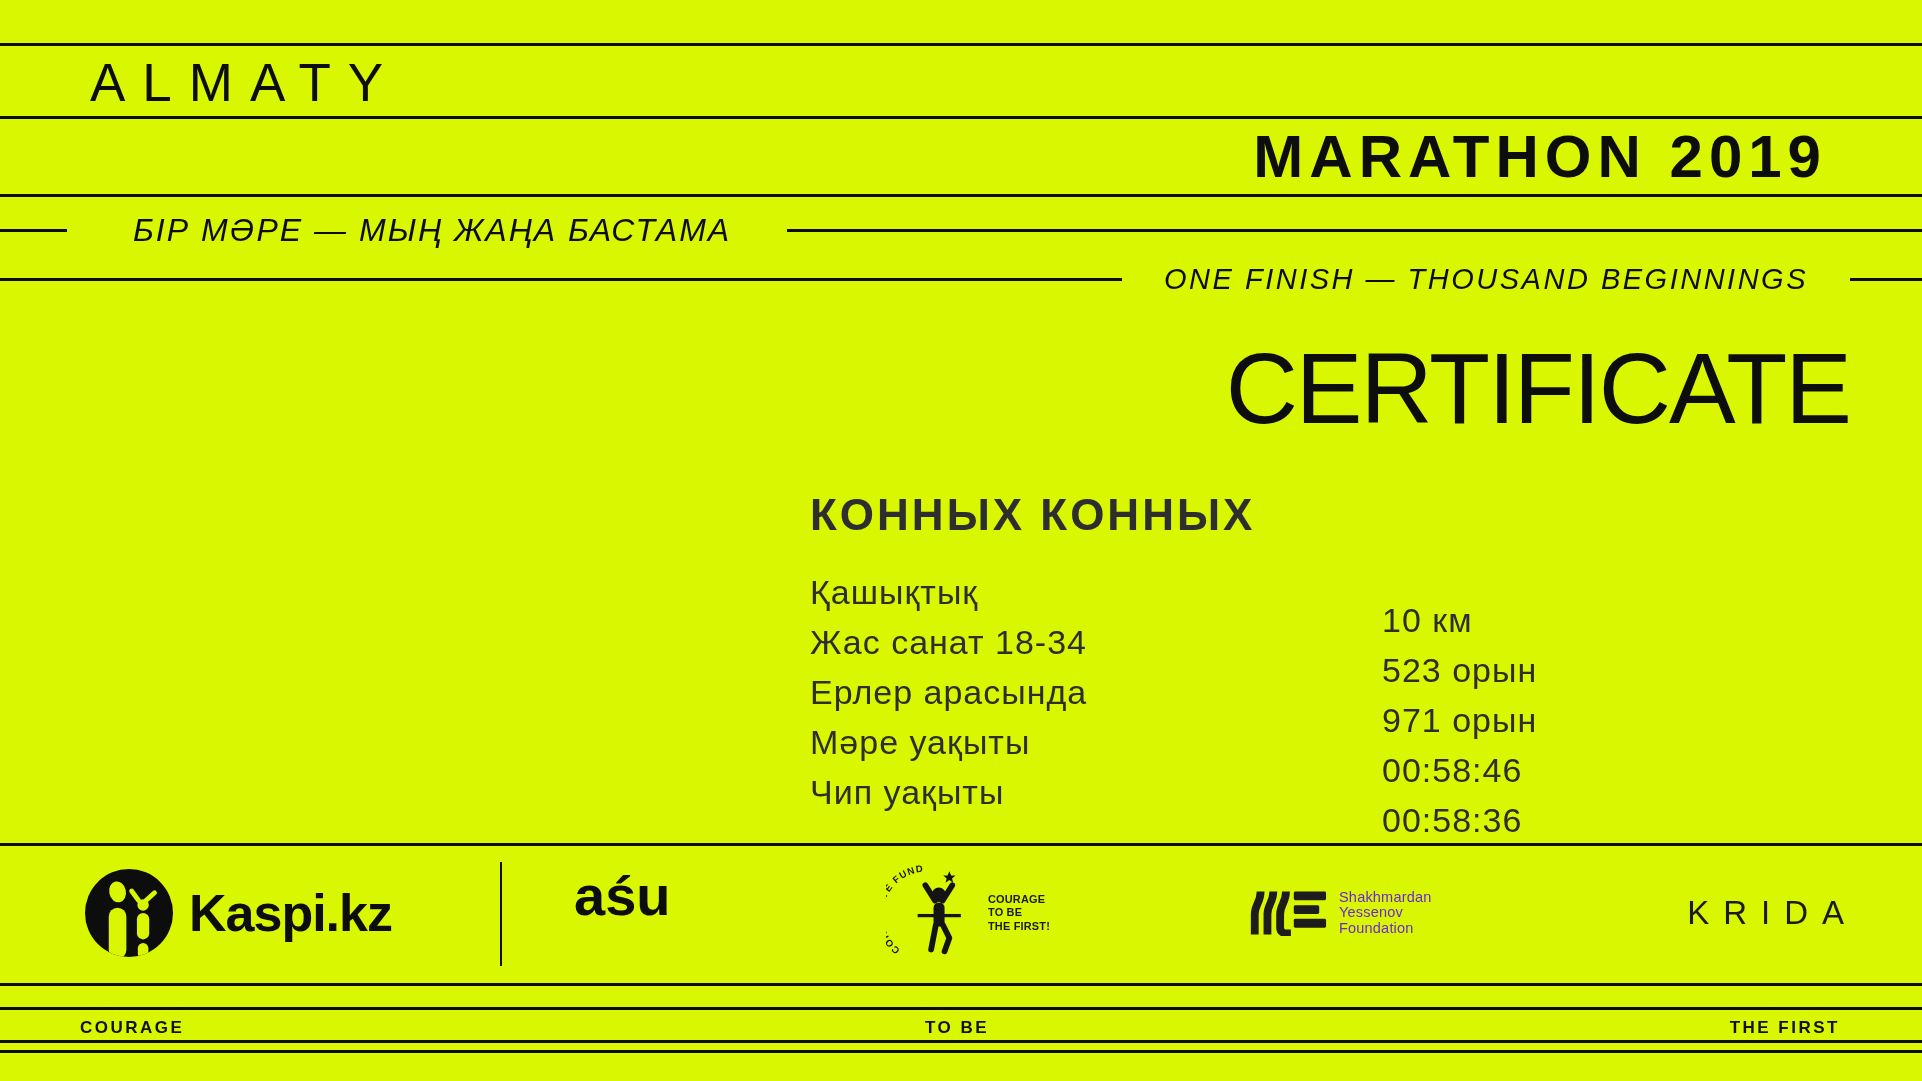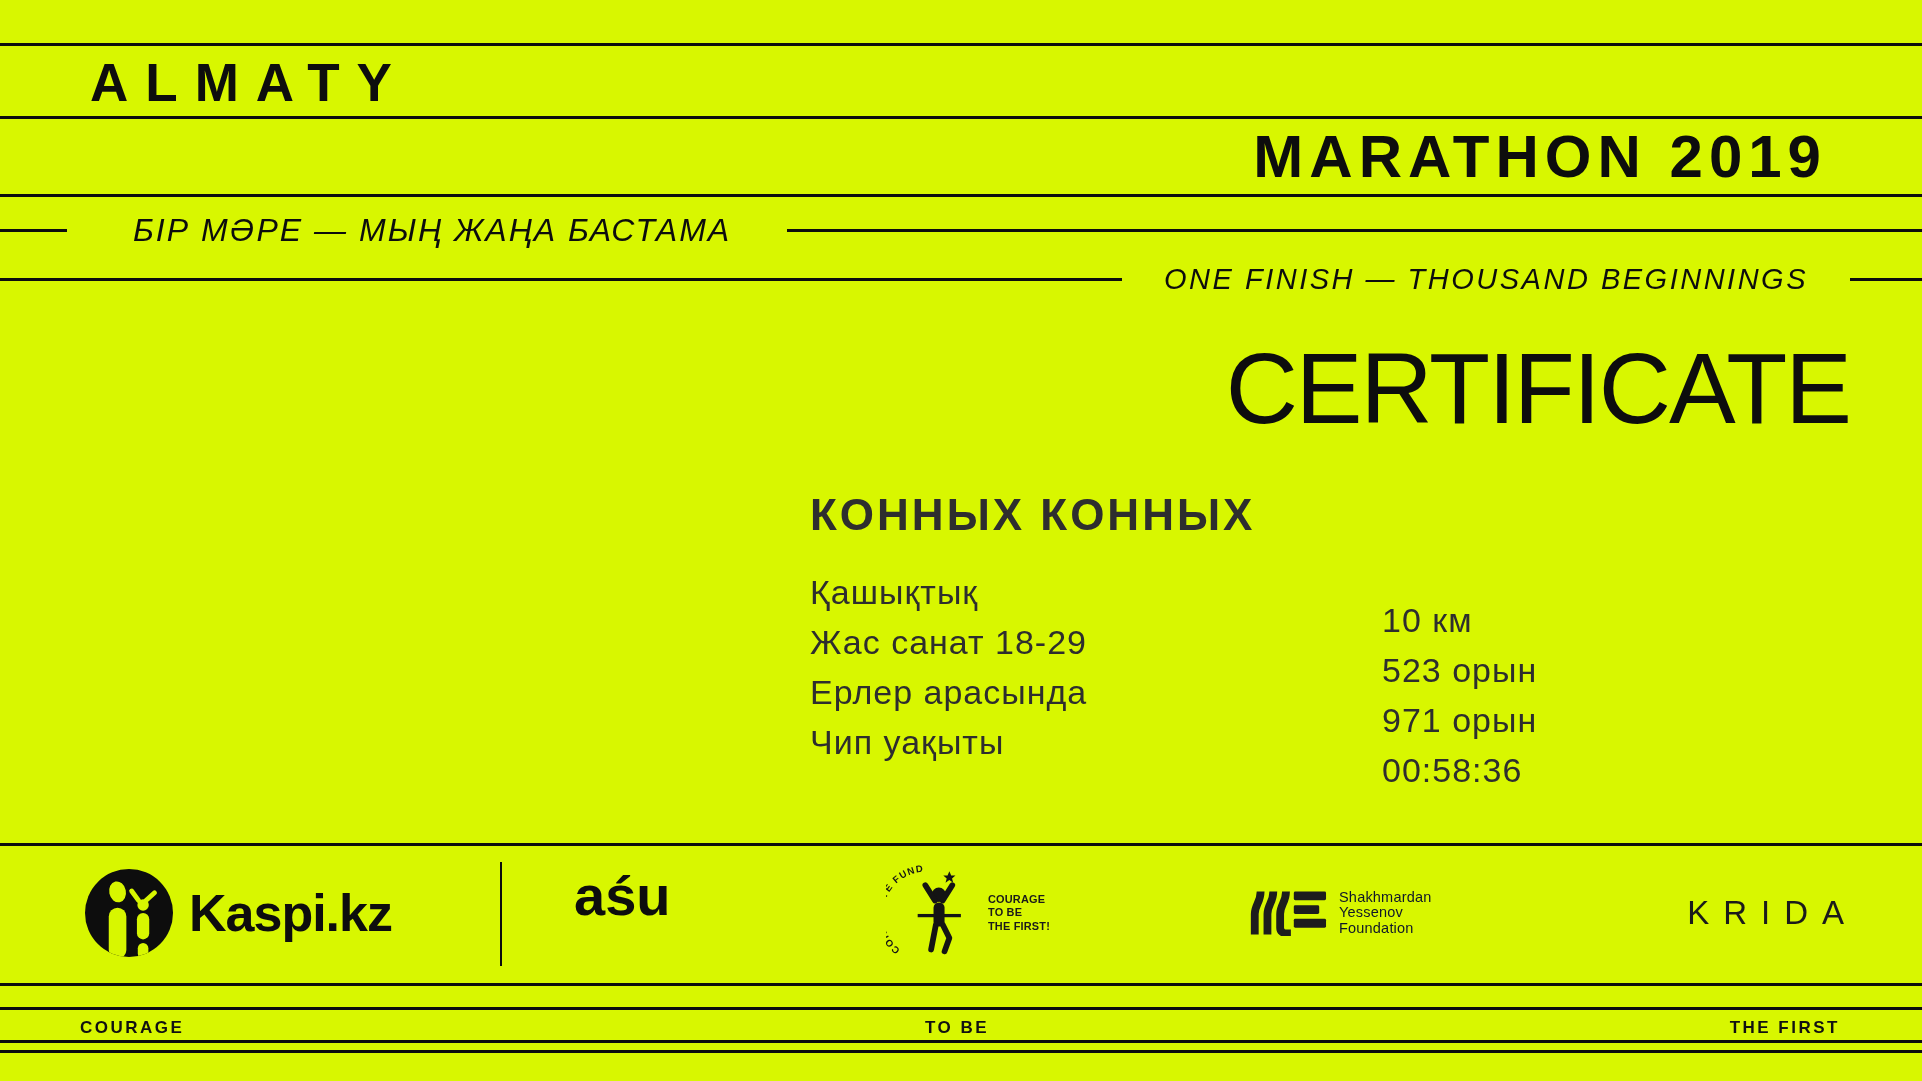--- a/index.html
+++ b/index.html
@@ -14,21 +14,21 @@
     font-family:"Liberation Sans","DejaVu Sans",sans-serif;
     color:var(--ink);
   }
   .rule{position:absolute;left:0;right:0;height:3px;background:var(--ink);}
   .rule-a{top:43px;}
   .rule-b{top:116px;}
   .rule-c{top:194px;}
 
   .almaty{
     position:absolute;left:90px;top:54px;
-    font-size:53px;font-weight:700;letter-spacing:17px;line-height:1.1;
+    font-size:53px;font-weight:400;letter-spacing:17px;line-height:1.1;
   }
   .marathon{
     position:absolute;right:95px;top:124px;
     font-size:60px;font-weight:800;letter-spacing:6px;line-height:1.1;
   }
   .tag-row{position:absolute;left:0;right:0;display:flex;align-items:center;height:36px;}
   .kz-row{top:212px;}
   .en-row{top:261px;}
   .tag-seg{height:3px;background:var(--ink);flex:0 0 auto;}
   .tag-line{height:3px;background:var(--ink);flex:1 1 auto;}
@@ -62,21 +62,21 @@
 
   .footer-divider{position:absolute;left:500px;top:862px;width:2px;height:104px;background:var(--ink);}
 
   .asu{position:absolute;left:574px;top:843px;height:104px;display:flex;align-items:center;
        font-size:56px;font-weight:700;letter-spacing:0px;}
 
   .courage{position:absolute;left:886px;top:843px;height:140px;display:flex;align-items:center;gap:6px;}
   .courage svg{width:96px;height:96px;display:block;}
   .courage-text{font-size:11.5px;line-height:13.5px;font-weight:700;letter-spacing:0.2px;color:#1a1a1a;transform:scaleX(0.95);transform-origin:left center;}
 
-  .yessenov{position:absolute;left:1245px;top:843px;height:140px;display:flex;align-items:center;gap:12px;color:#0f172a;}
+  .yessenov{position:absolute;left:1245px;top:843px;height:140px;display:flex;align-items:center;gap:12px;color:#6d28d9;}
   .yessenov svg{width:82px;height:46px;display:block;}
   .yessenov-text{font-size:14.5px;line-height:15.5px;font-weight:500;letter-spacing:0.2px;}
 
   .krida{position:absolute;right:78px;top:843px;height:140px;display:flex;align-items:center;
          font-size:33px;font-weight:400;letter-spacing:14px;color:#1b1b1b;margin-left:31px;}
   .krida span{margin-right:-14px;}
 
   .rule-bottom-0{top:1007px;}
   .rule-bottom-1{top:1040px;height:3px;}
   .rule-bottom-2{top:1050px;height:3px;}
@@ -113,26 +113,30 @@
   <div class="certificate">CERTIFICATE</div>
 
   <div class="name">КОННЫХ КОННЫХ</div>
 
   <div class="stats">
     <div class="stat-row">
       <span class="stat-label">Қашықтық</span>
       <span class="stat-value">10 км</span>
     </div>
     <div class="stat-row">
-      <span class="stat-label">Жас санат 18-29</span>
+      <span class="stat-label">Жас санат 18-34</span>
       <span class="stat-value">523 орын</span>
     </div>
     <div class="stat-row">
       <span class="stat-label">Ерлер арасында</span>
       <span class="stat-value">971 орын</span>
+    </div>
+    <div class="stat-row">
+      <span class="stat-label">Мәре уақыты</span>
+      <span class="stat-value">00:58:46</span>
     </div>
     <div class="stat-row">
       <span class="stat-label">Чип уақыты</span>
       <span class="stat-value">00:58:36</span>
     </div>
   </div>
 
   <div class="rule rule-footer-top"></div>
 
   <div class="kaspi">

